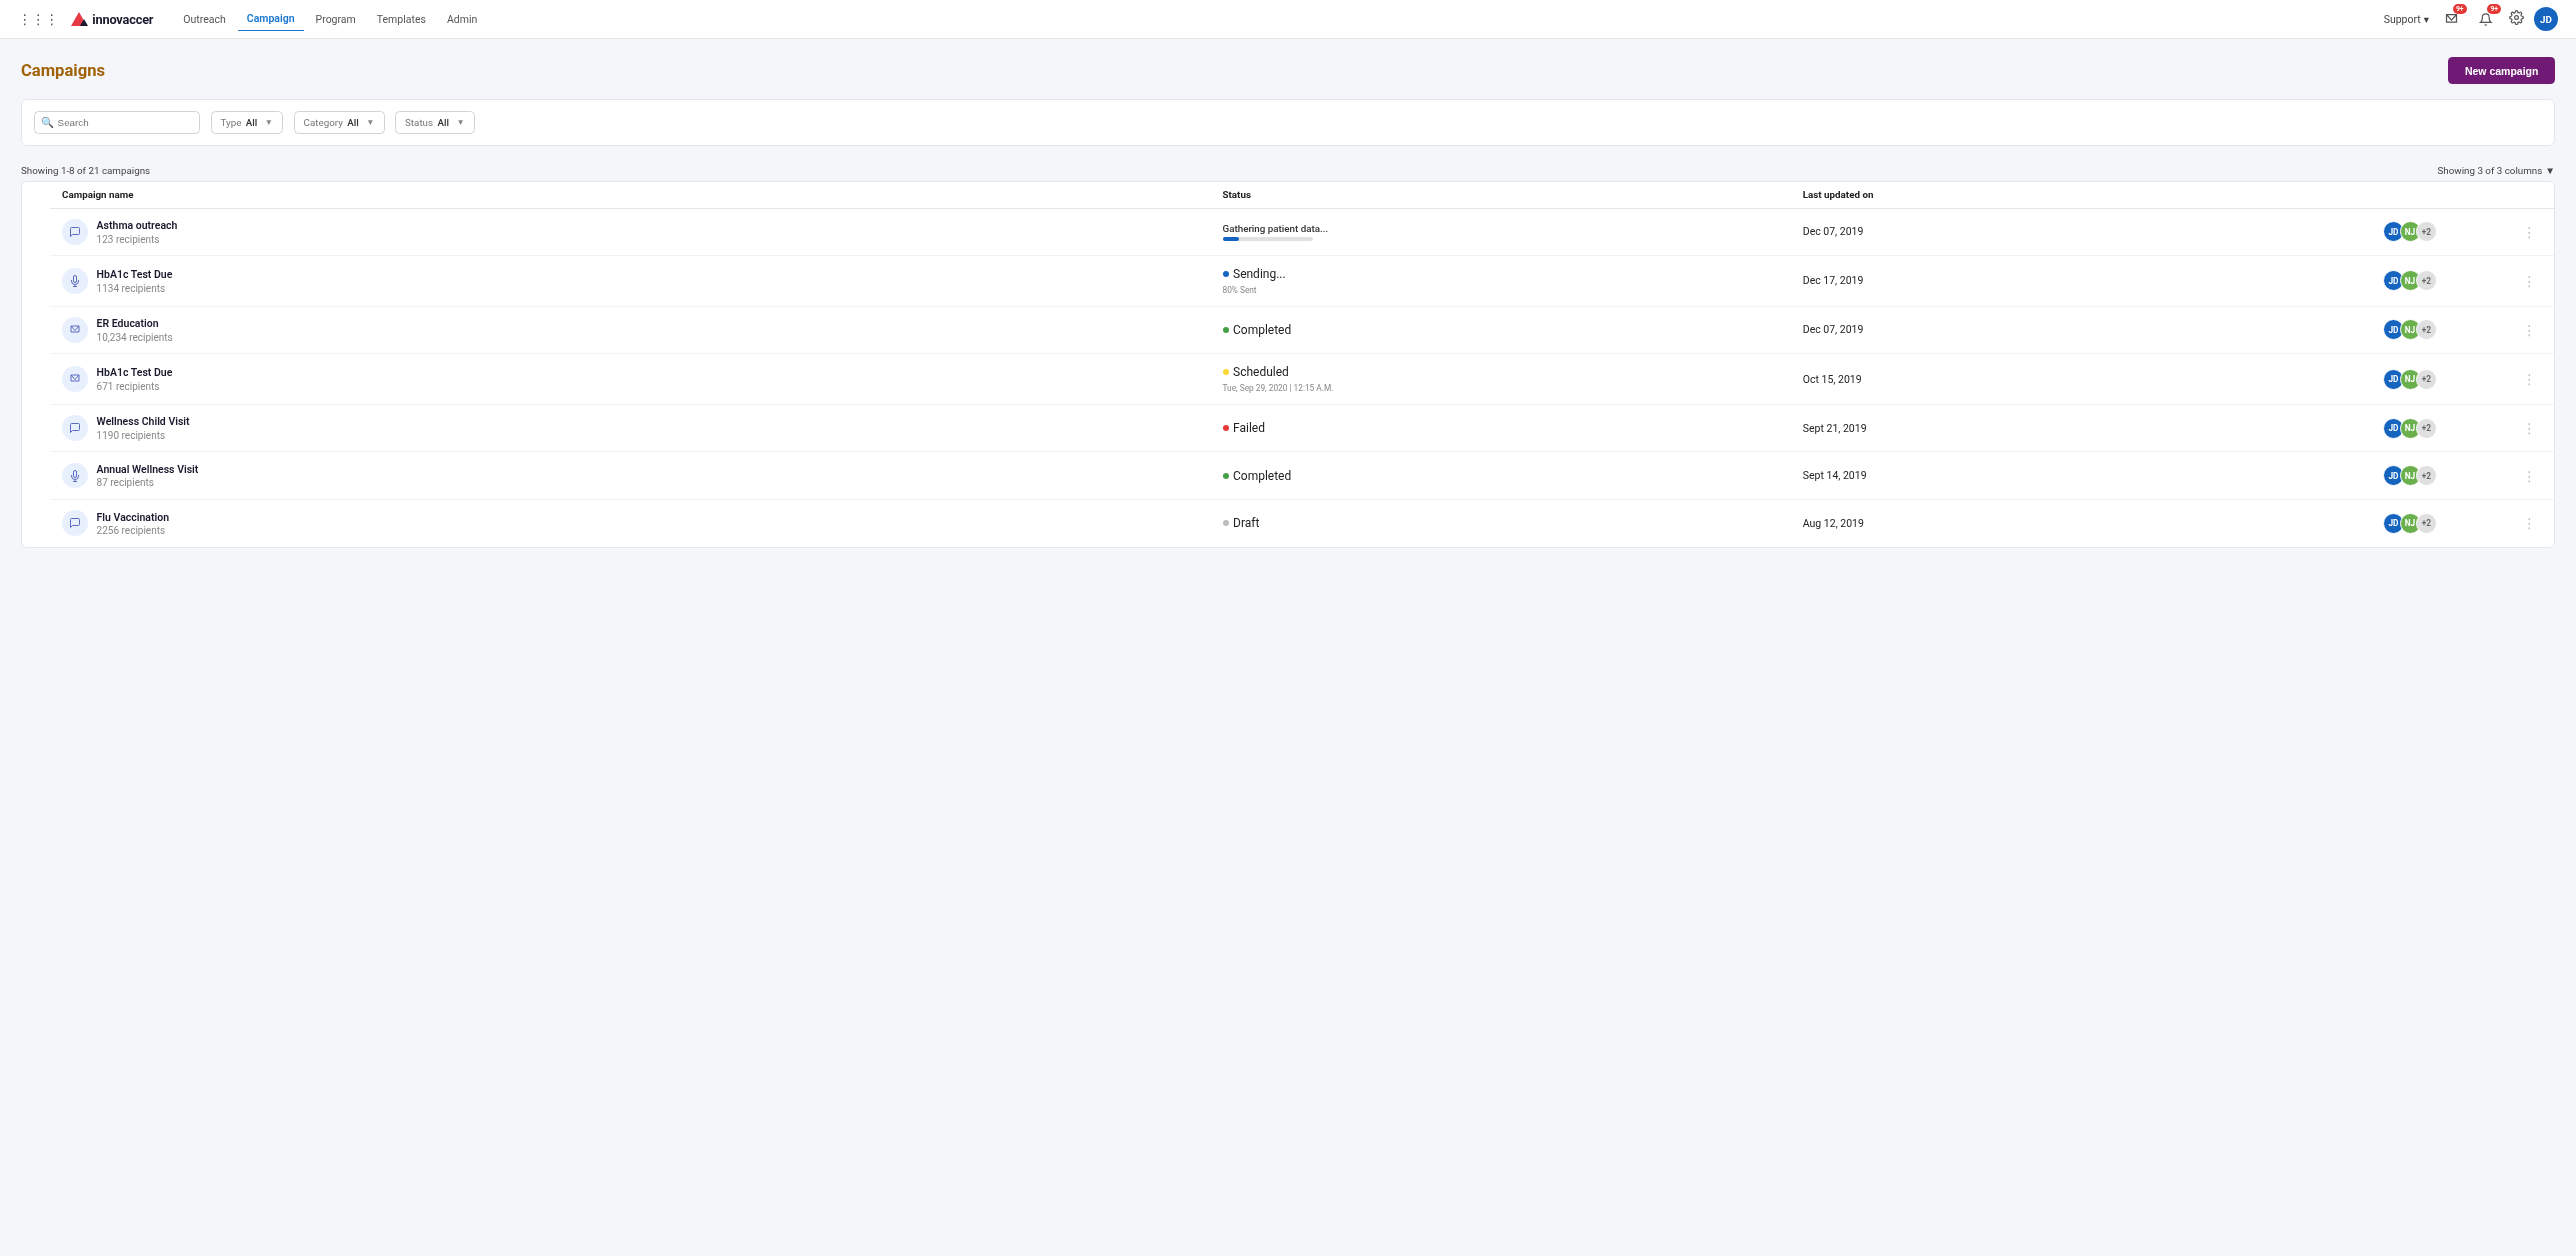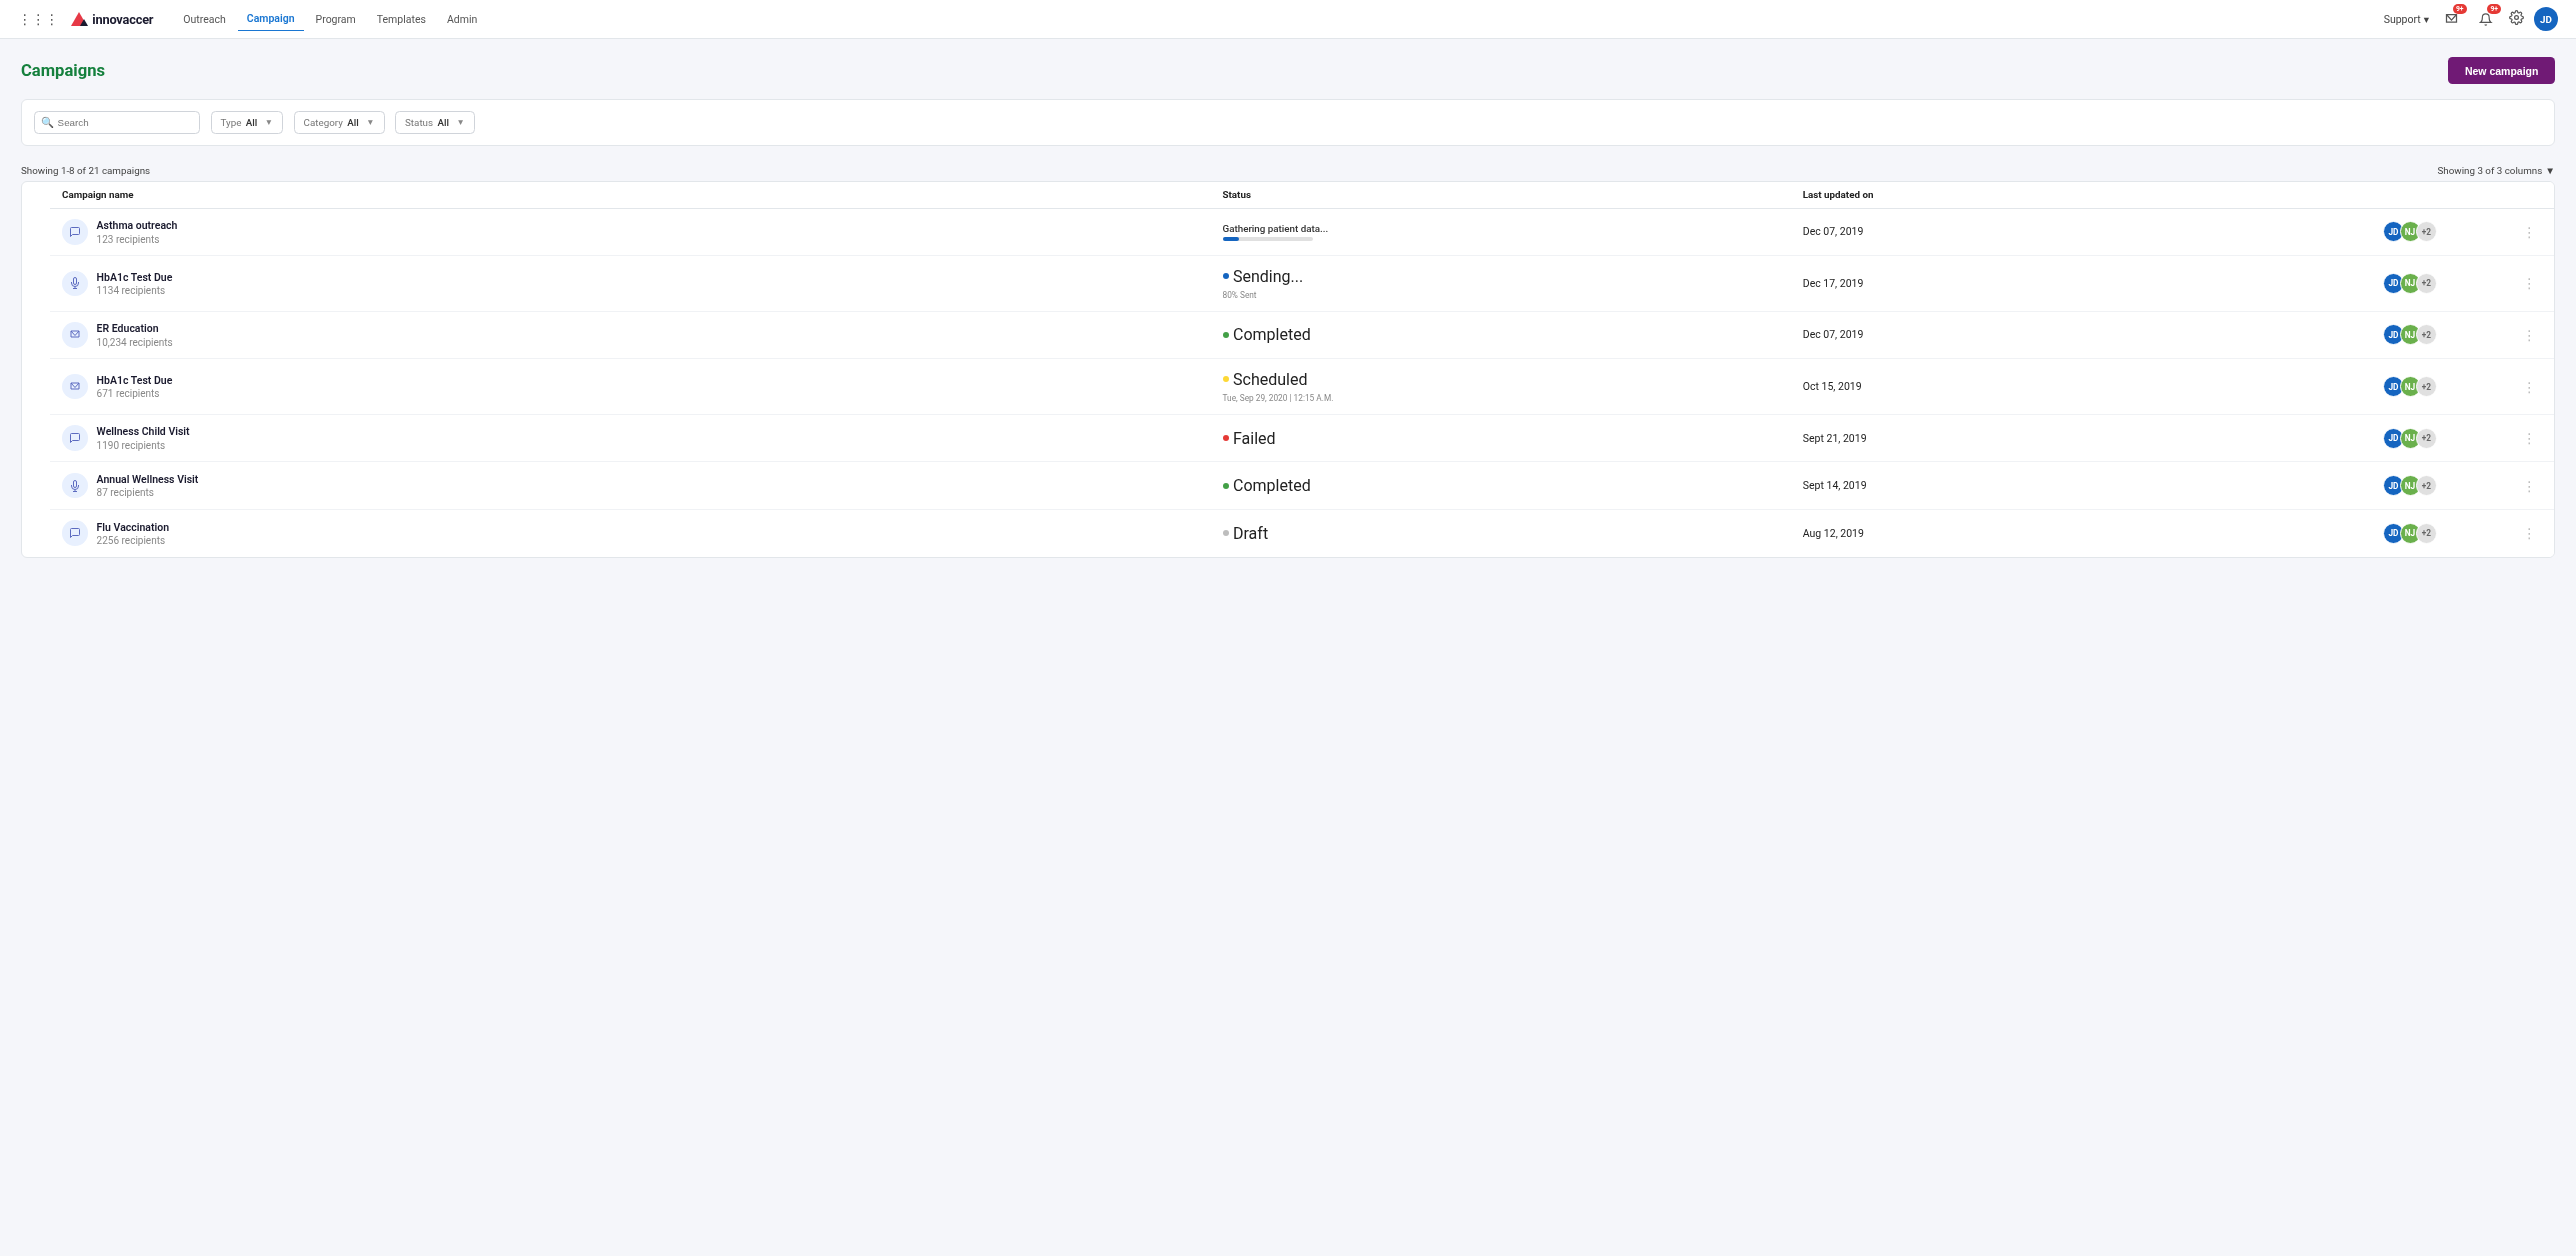--- a/index.html
+++ b/index.html
@@ -36,21 +36,21 @@
     .topnav-gear { font-size: 13.5px; color: #555; cursor: pointer; }
     .topnav-avatar {
       width: 24px; height: 24px; border-radius: 50%;
       background: #1565c0; color: #fff; font-size: 9.8px; font-weight: 700;
       display: flex; align-items: center; justify-content: center; cursor: pointer;
     }
 
     
     .page-wrapper { padding: 18px 21px; background: #f5f6fa; min-height: calc(100vh - 39px); }
     .page-header { display: flex; align-items: center; justify-content: space-between; margin-bottom: 15px; }
-    .page-title { font-size: 16.6px; font-weight: 700; color: #15803d; }
+    .page-title { font-size: 16.6px; font-weight: 700; color: #a16207; }
     .new-campaign-btn {
       background: #701a75; color: #fff; border: none; border-radius: 4.5px;
       padding: 7.5px 16.6px; font-size: 10.5px; font-weight: 600; cursor: pointer;
     }
 
     
     .filter-bar { display: flex; align-items: center; gap: 10.5px; margin-bottom: 13.5px; background: #fff; padding: 10.5px 12px; border-radius: 6px; border: 0.8px solid #e2e6ea; }
     .search-wrap { position: relative; flex: 0 0 166px; }
     .search-wrap .search-icon-inner { position: absolute; left: 7.5px; top: 50%; transform: translateY(-50%); color: #aaa; font-size: 10.5px; }
     .search-input { width: 100%; padding: 5.3px 7.5px 5.3px 22.6px; border: 0.8px solid #d0d4da; border-radius: 4.5px; font-size: 9.8px; color: #444; outline: none; }
@@ -79,21 +79,21 @@
       color: #5c6bc0; font-size: 12px; flex-shrink: 0;
     }
     .campaign-name { font-size: 10.5px; font-weight: 600; color: #1a1a2e; }
     .campaign-recipients { font-size: 10px; color: #888; margin-top: 1.5px; }
 
     
     .status-cell { display: flex; flex-direction: column; gap: 3px; }
     .status-gathering { font-size: 9.8px; color: #333; font-weight: 500; }
     .progress-bar-wrap { width: 90px; height: 4.5px; background: #e0e0e0; border-radius: 2.3px; }
     .progress-bar-fill { height: 4.5px; background: #1565c0; border-radius: 2.3px; }
-    .status-line { display: flex; align-items: center; gap: 4.5px; font-size: 16px; }
+    .status-line { display: flex; align-items: center; gap: 4.5px; font-size: 12px; }
     .status-dot { width: 6px; height: 6px; border-radius: 50%; flex-shrink: 0; }
     .status-sub { font-size: 8.3px; color: #888; margin-top: 1.5px; }
 
     
     .avatar-group { display: flex; align-items: center; gap: 0; }
     .av { width: 21px; height: 21px; border-radius: 50%; font-size: 8.3px; font-weight: 700; color: #fff; display: flex; align-items: center; justify-content: center; border: 1.5px solid #fff; margin-left: -4.5px; }
     .av:first-child { margin-left: 0; }
     .av-plus { background: #e0e0e0; color: #666; }
 
     

